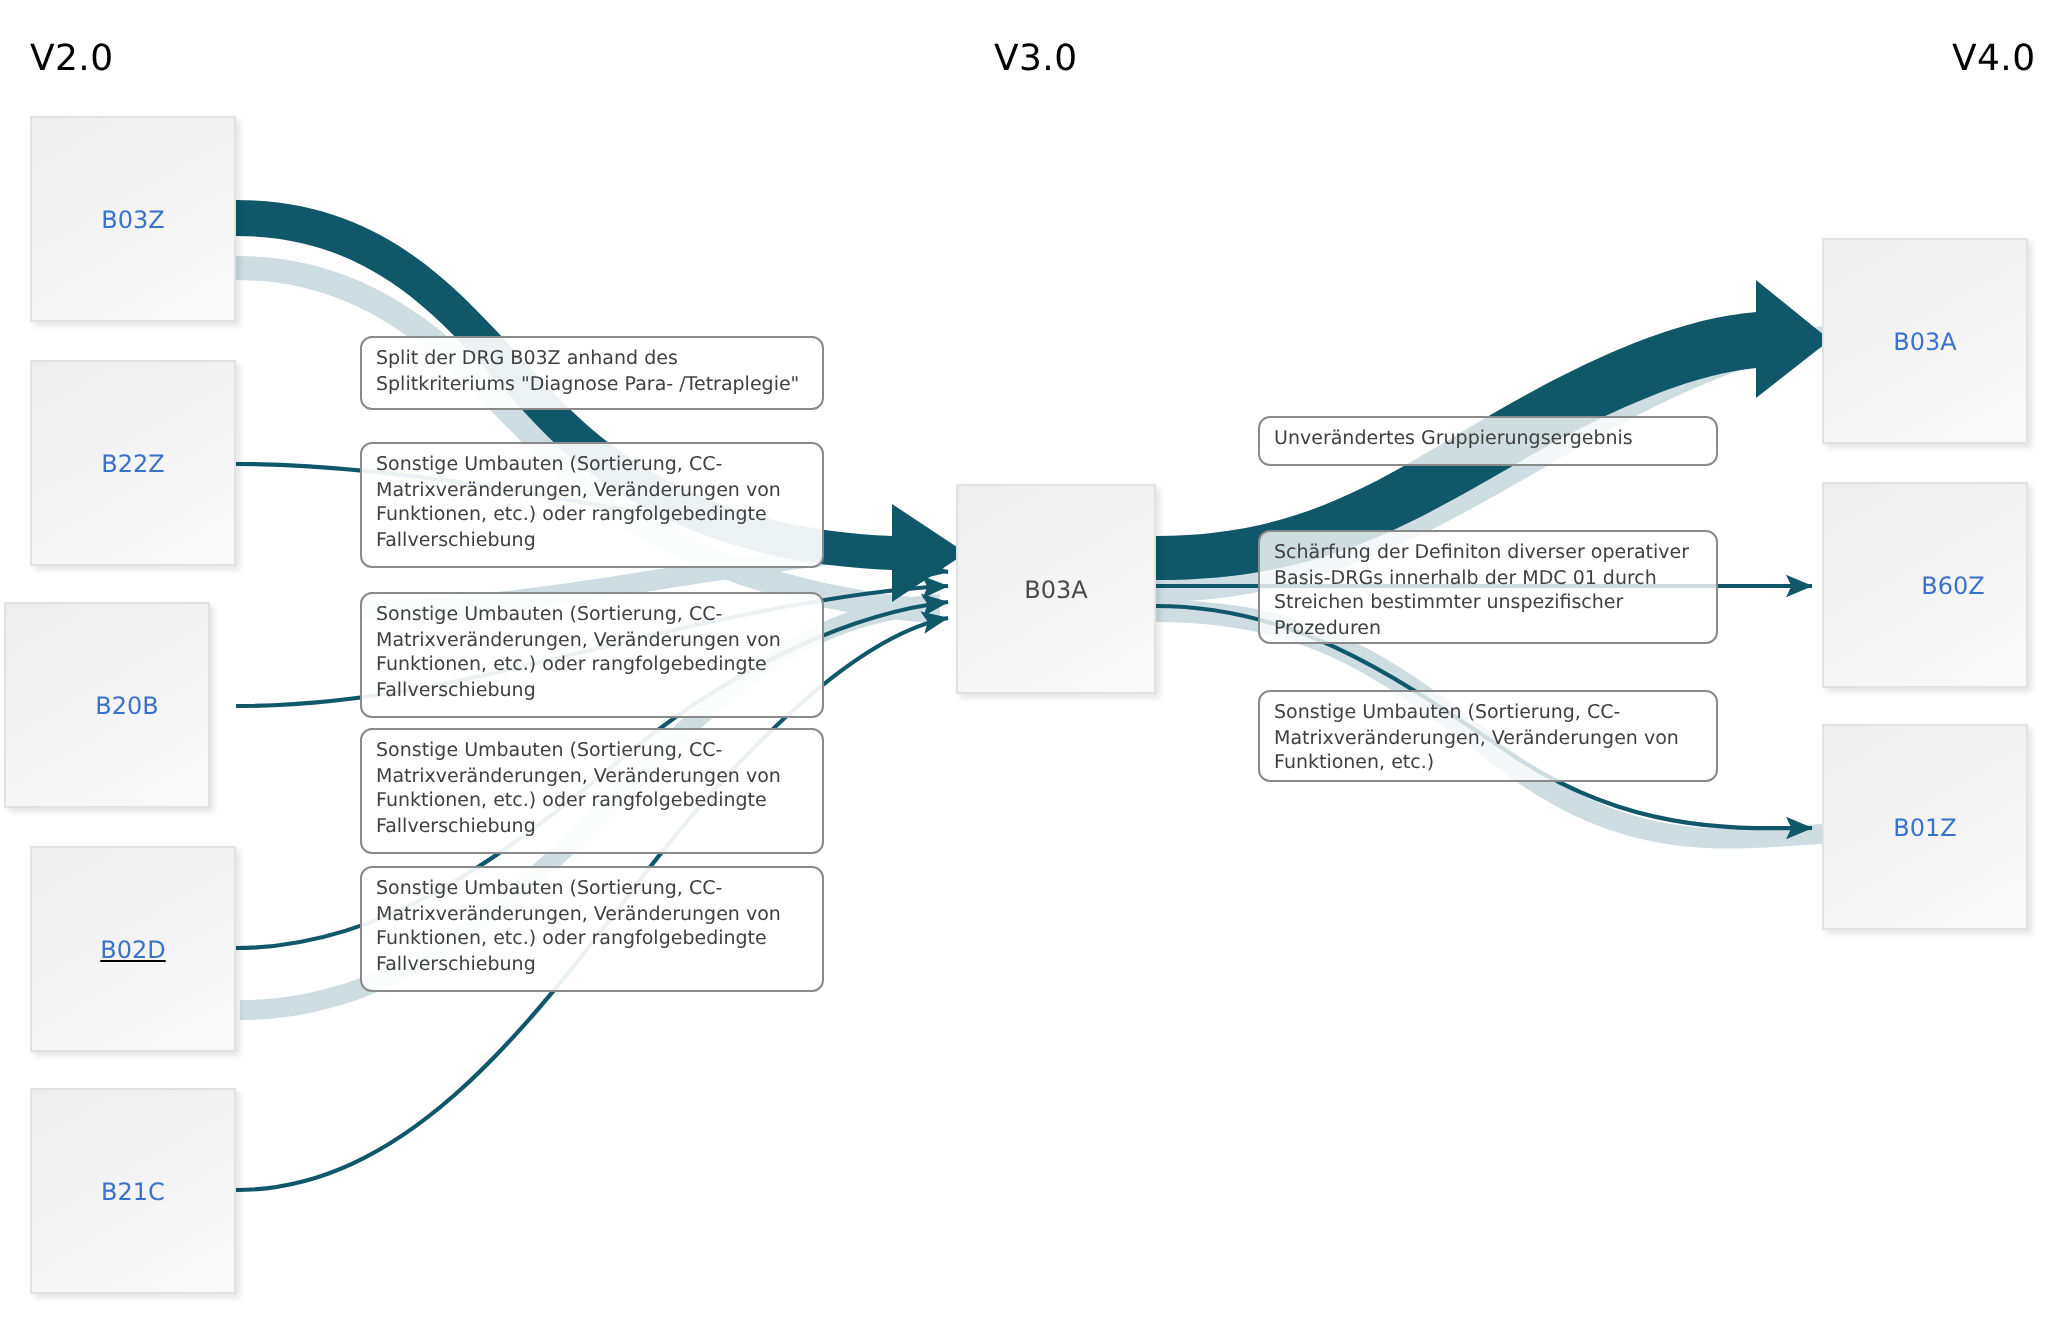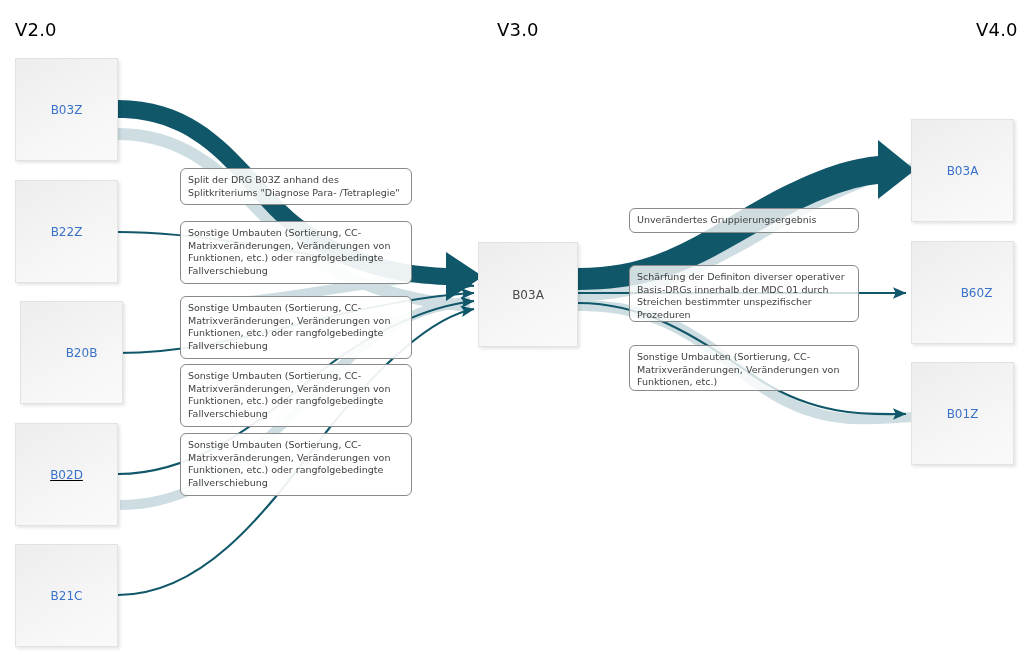--- a/index.html
+++ b/index.html
@@ -141,21 +141,21 @@
   <div class="col-header" style="left:15px; top:19px;">V2.0</div>
   <div class="col-header" style="left:497px; top:19px;">V3.0</div>
   <div class="col-header" style="left:976px; top:19px;">V4.0</div>
 
   <div class="drg-box" style="left:15px; top:58px;">
     <span class="drg-label">B03Z</span>
   </div>
   <div class="drg-box" style="left:15px; top:180px;">
     <span class="drg-label">B22Z</span>
   </div>
-  <div class="drg-box" style="left:20px; top:301px;padding-left:20px;">
+  <div class="drg-box" style="left:2px; top:301px;padding-left:20px;">
     <span class="drg-label">B20B</span>
   </div>
   <div class="drg-box" style="left:15px; top:423px;text-decoration:underline;">
     <span class="drg-label">B02D</span>
   </div>
   <div class="drg-box" style="left:15px; top:544px;">
     <span class="drg-label">B21C</span>
   </div>
 
   <div class="drg-box center" style="left:478px; top:242px;">

